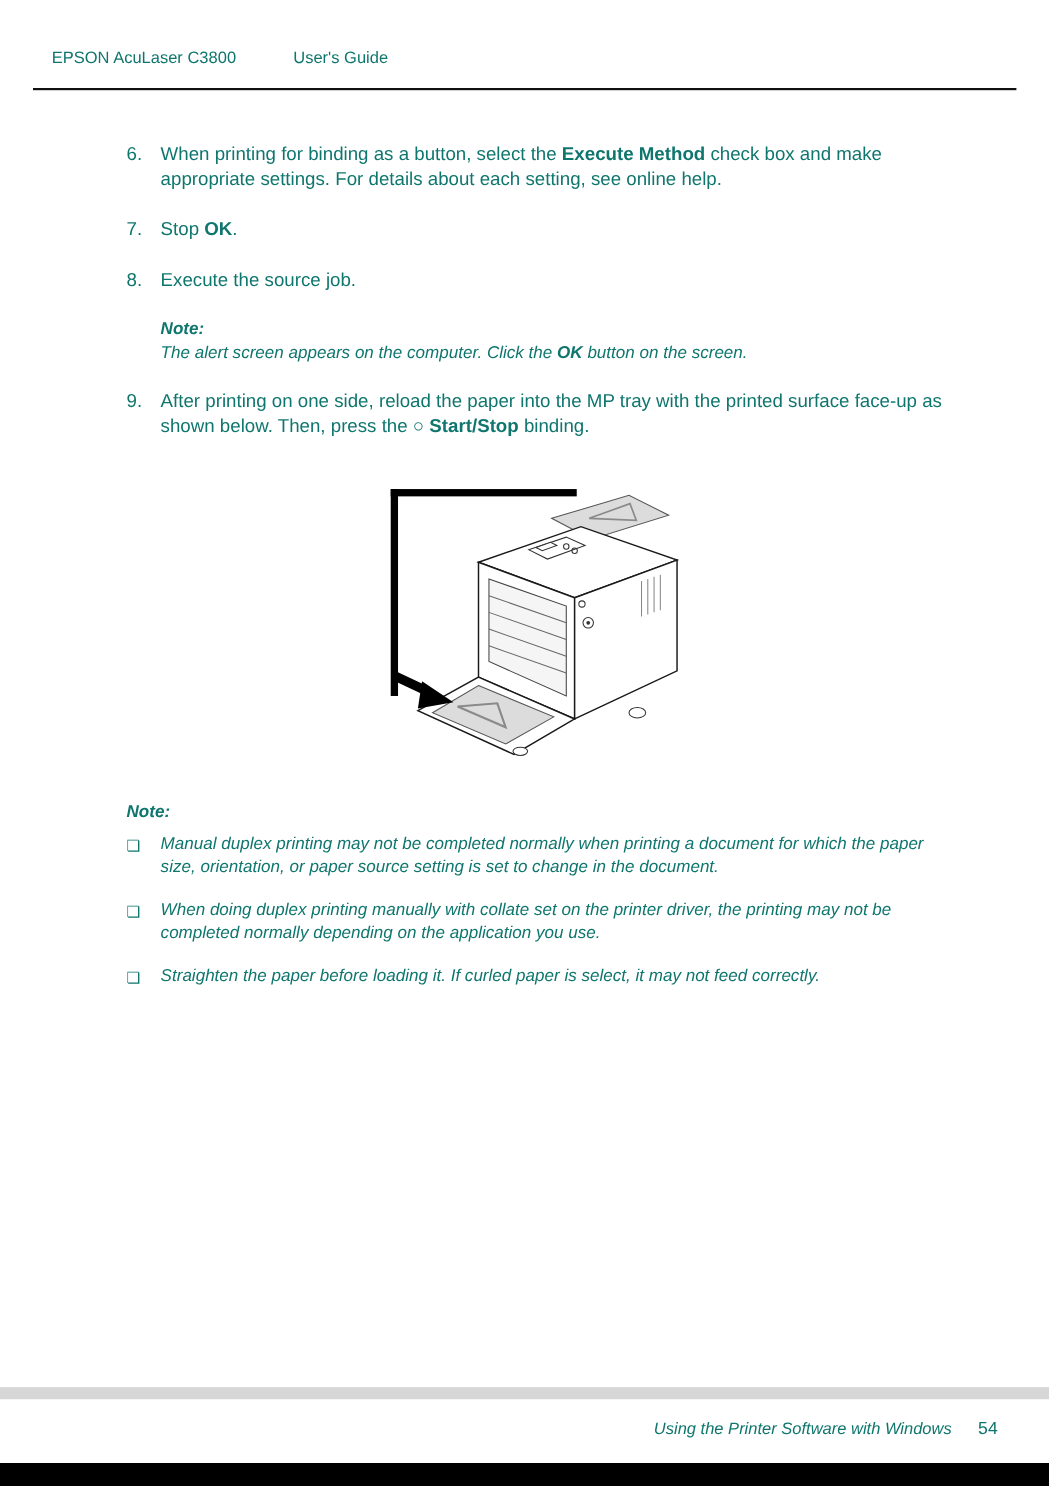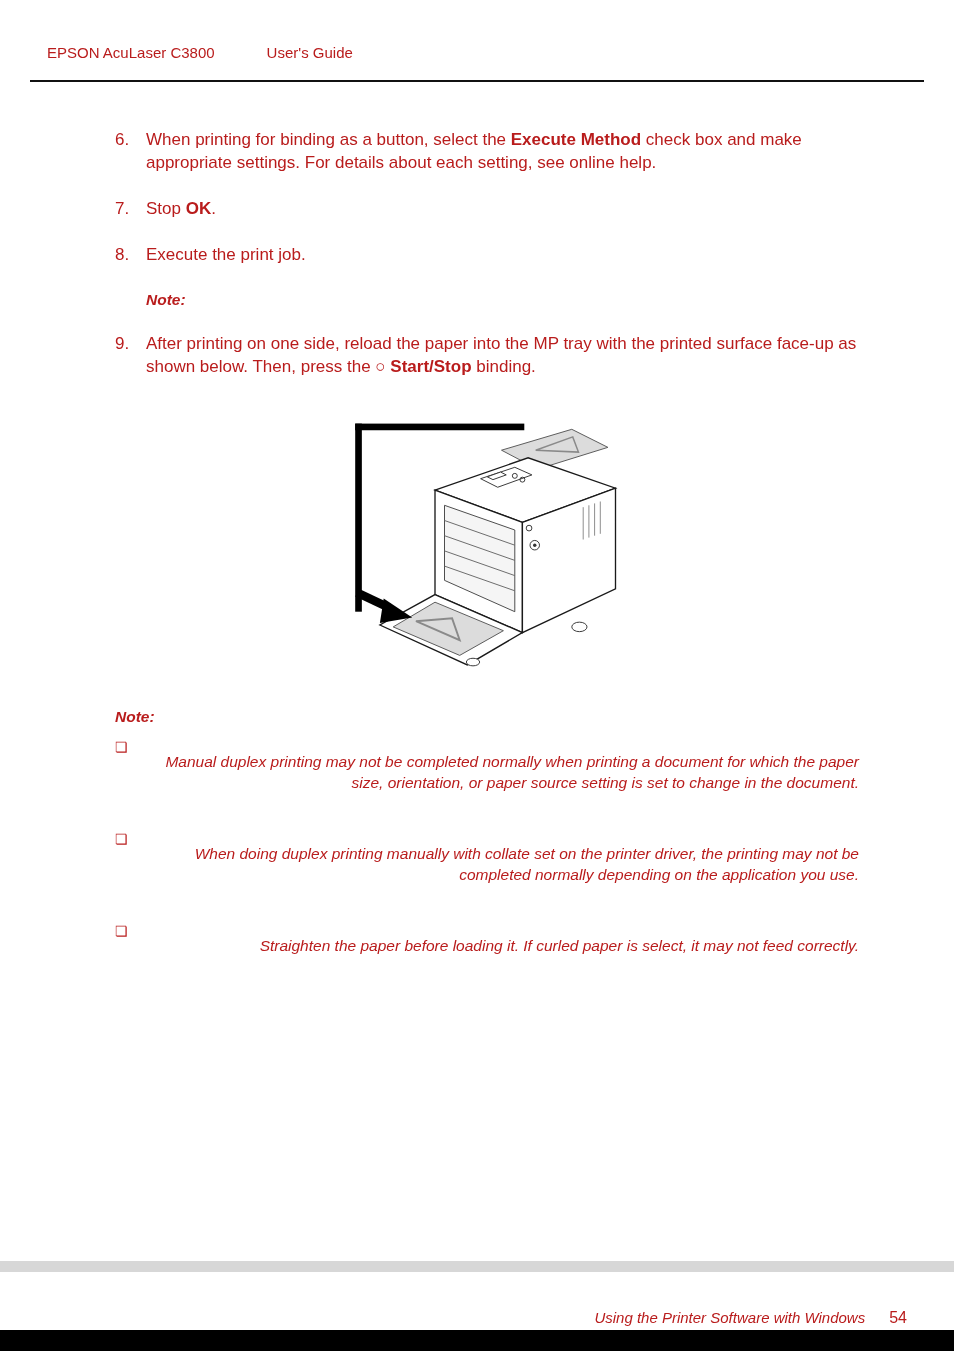--- a/index.html
+++ b/index.html
@@ -1,40 +1,40 @@
 <!DOCTYPE html>
 <html><head>
 <meta charset="utf-8">
 <style>
   html,body{margin:0;padding:0;background:#ffffff;}
   .page{
     position:relative;width:954px;height:1351px;background:#ffffff;
-    font-family:"Liberation Sans",sans-serif;color:#b91c1c;overflow:hidden;
+    font-family:"Liberation Sans",sans-serif;color:#0f766e;overflow:hidden;
   }
   
   .header{position:absolute;top:44px;left:47px;font-size:15px;white-space:nowrap;}
   .header .doc{margin-left:52px;}
   .header-rule{position:absolute;top:80px;left:30px;right:30px;height:2px;background:#111;}
   
   .content{position:absolute;top:128px;left:115px;width:760px;}
   .step{display:flex;margin-bottom:23px;}
   .step .num{width:31px;flex:0 0 31px;font-size:17px;line-height:23px;}
   .step .text{margin:0;font-size:17px;line-height:23px;width:715px;}
   .note-inline{margin:0 0 22px 31px;font-style:italic;font-size:15.5px;line-height:21px;width:700px;}
   .note-inline .lbl{font-weight:bold;margin:0;}
   .note-inline p{margin:0;}
   .figure{margin:38px 0 0 225px;width:304px;}
   .notes{margin-top:20px;font-style:italic;font-size:15.5px;line-height:21px;}
   .notes .lbl{font-weight:bold;margin:0 0 8px 0;}
   .note-item{display:flex;margin-bottom:18px;}
   .note-item .bullet{flex:0 0 31px;font-style:normal;font-size:14px;padding-top:2px;}
-  .note-item p{margin:16px;width:729px;text-align:right;}
+  .note-item p{margin:0;width:729px;}
   
   .footer-rule{position:absolute;left:0;right:0;bottom:79px;height:11px;background:#d7d7d7;}
-  .footer{position:absolute;right:47px;bottom:24px;font-size:15px;font-style:italic;}
+  .footer{position:absolute;right:47px;bottom:42px;font-size:15px;font-style:italic;}
   .footer .pagenum{font-style:normal;margin-left:24px;font-size:16px;}
   .bottom-bar{position:absolute;left:0;right:0;bottom:0;height:21px;background:#000;}
 </style>
 </head>
 <body>
 
 <div class="page">
 
   <div class="header">
     <span>EPSON AcuLaser C3800</span><span class="doc">User's Guide</span>
@@ -48,25 +48,26 @@
       <p class="text"><span>When printing for binding as a button, select the </span><b>Execute Method</b><span> check box and make appropriate settings. For details about each setting, see online help.</span></p>
     </div>
 
     <div class="step">
       <span class="num">7.</span>
       <p class="text"><span>Stop </span><b>OK</b><span>.</span></p>
     </div>
 
     <div class="step">
       <span class="num">8.</span>
-      <p class="text"><span>Execute the print job.</span><b></b><span></span></p>
+      <p class="text"><span>Execute the source job.</span><b></b><span></span></p>
     </div>
 
     <div class="note-inline">
       <p class="lbl">Note:</p>
+      <p><span>The alert screen appears on the computer. Click the </span><b>OK</b><span> button on the screen.</span></p>
     </div>
 
     <div class="step">
       <span class="num">9.</span>
       <p class="text"><span>After printing on one side, reload the paper into the MP tray with the printed surface face-up as shown below. Then, press the ○ </span><b>Start/Stop</b><span> binding.</span></p>
     </div>
 
     <div class="figure">
       <svg width="304" height="266" viewBox="0 0 320 280" xmlns="http://www.w3.org/2000/svg">
 

